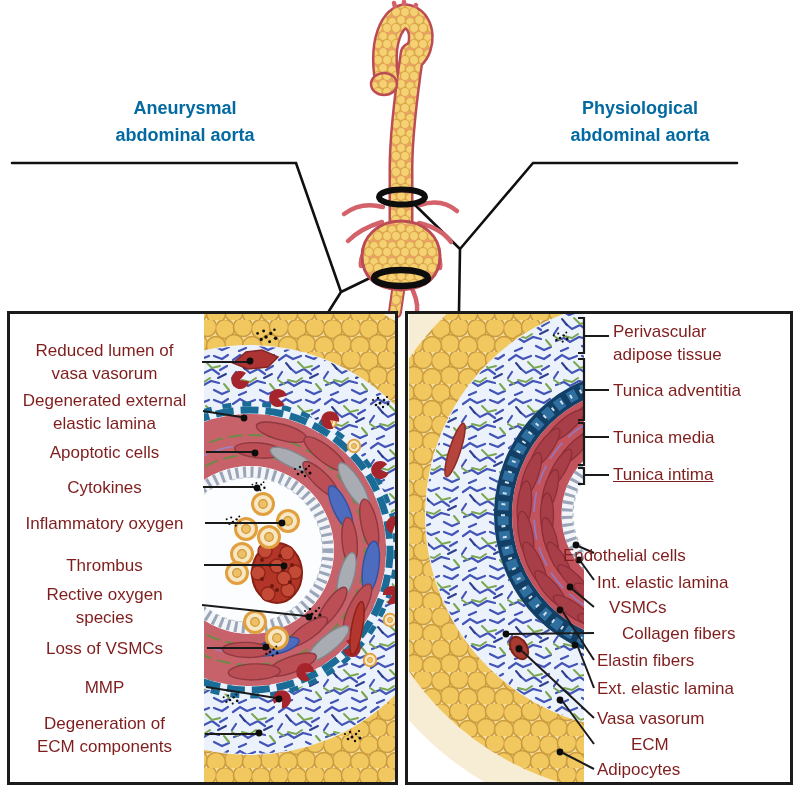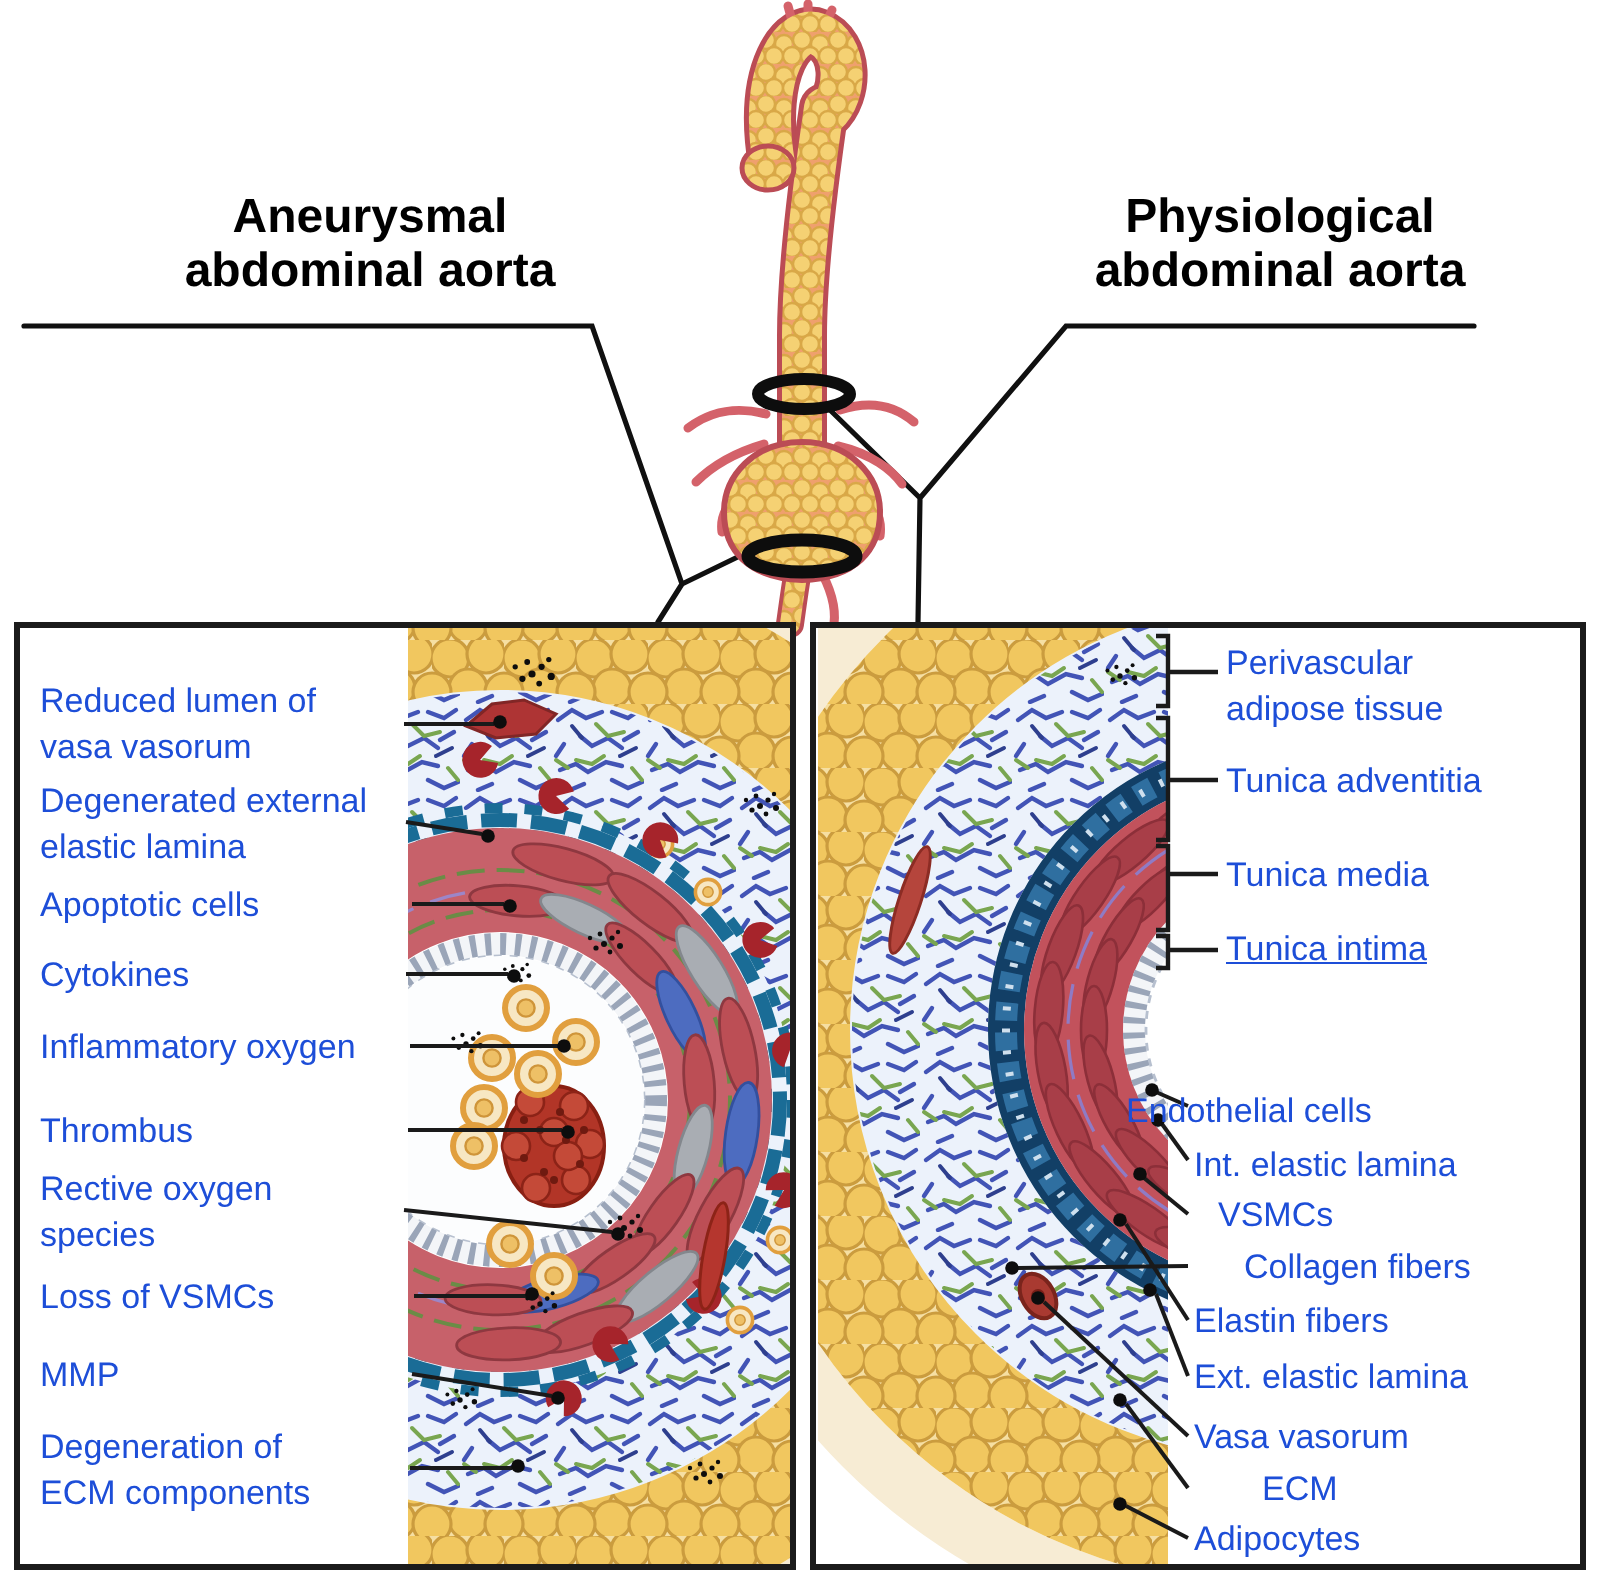--- a/index.html
+++ b/index.html
@@ -1,22 +1,22 @@
 <!DOCTYPE html>
 <html><head>
 <meta charset="utf-8">
 <style>
   html,body{margin:0;padding:0;background:#fff;}
   #stage{position:relative;width:800px;height:791px;background:#fff;overflow:hidden;
          font-family:"Liberation Sans",sans-serif;}
   #fig{position:absolute;left:0;top:0;}
-  .ttl{position:absolute;font-size:24px;font-weight:bold;line-height:27px;color:#000000;
+  .ttl{position:absolute;font-size:18px;font-weight:bold;line-height:27px;color:#0369a1;
        text-align:center;white-space:pre-line;width:310px;}
-  .lbl{position:absolute;font-size:17px;line-height:23px;color:#1d4ed8;white-space:pre-line;}
-  .lbl-left{left:20px;width:193px;text-align:left;}
+  .lbl{position:absolute;font-size:17px;line-height:23px;color:#7f1d1d;white-space:pre-line;}
+  .lbl-left{left:8px;width:193px;text-align:center;}
   .lbl-right{width:188px;text-align:left;}
 </style>
 </head>
 <body>
 
 <div id="stage">
 
 <svg id="fig" width="800" height="791" viewBox="0 0 800 791">
   <defs>
     <pattern id="fat" width="36" height="32" patternUnits="userSpaceOnUse">

